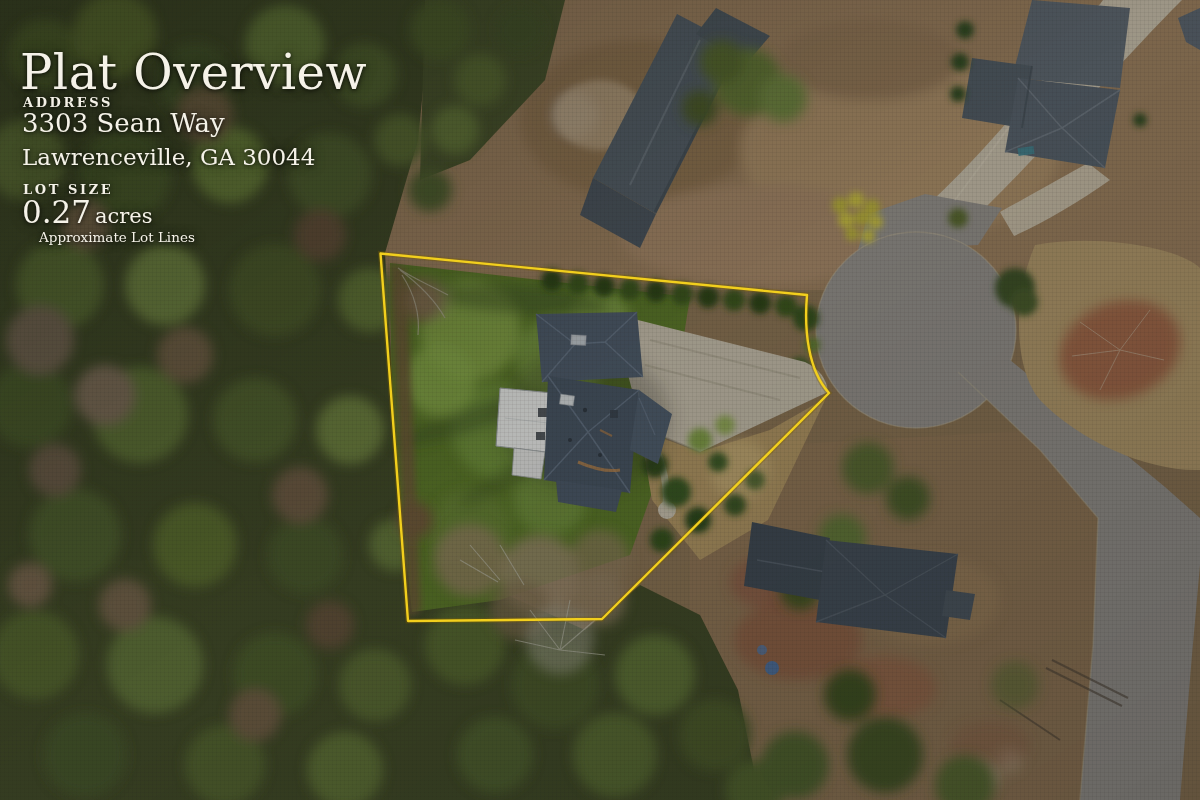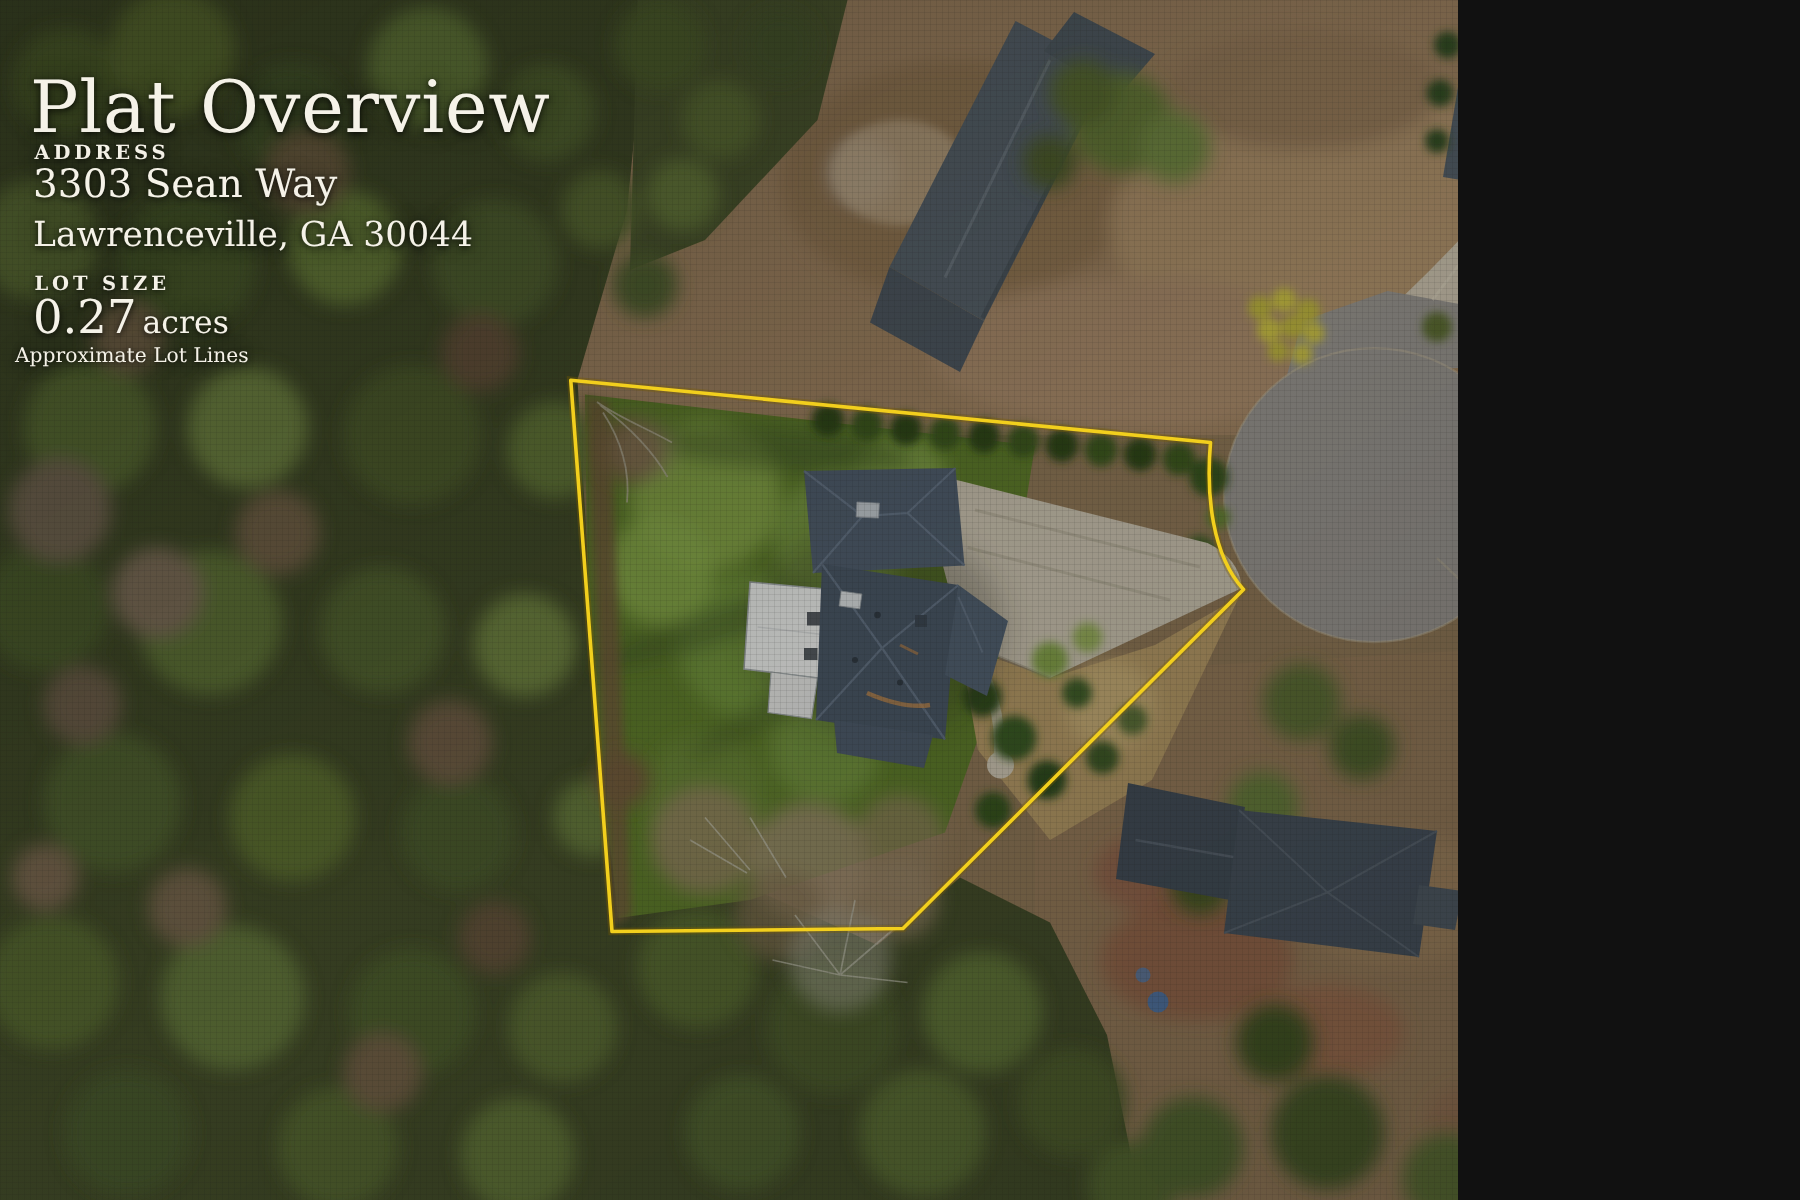--- a/index.html
+++ b/index.html
@@ -1,31 +1,31 @@
 <!DOCTYPE html>
 <html><head>
 <meta charset="utf-8">
 <style>
   html,body{margin:0;padding:0;background:#111;}
-  .stage{position:relative;width:972px;height:800px;overflow:hidden;background:#5c5544;
+  .stage{position:relative;width:1200px;height:800px;overflow:hidden;background:#5c5544;
          font-family:"DejaVu Serif","Liberation Serif",serif;}
   .stage svg.aerial{position:absolute;left:0;top:0;display:block;}
   
   .overlay{position:absolute;left:0;top:0;width:420px;color:#f5f2e8;z-index:5;pointer-events:none;}
   .overlay .shadowed{text-shadow:0 1px 4px rgba(0,0,0,.8),0 0 14px rgba(0,0,0,.45);}
   .title{position:absolute;left:20px;top:16px;font-size:48px;line-height:1;font-weight:500;
          letter-spacing:.5px;}
   .sec-label{position:absolute;left:23px;font-size:13px;font-weight:bold;letter-spacing:2.6px;}
   .lbl-address{top:95px;text-align:right;}
   .addr1{position:absolute;left:22px;top:110px;font-size:26px;line-height:1;}
   .addr2{position:absolute;left:22px;top:146px;font-size:23px;line-height:1;}
   .lbl-lot{top:182px;}
   .lot-size{position:absolute;left:22px;top:197px;font-size:31px;line-height:1;}
   .lot-size .unit{font-size:21px;margin-left:4px;}
-  .disclaimer{position:absolute;left:10px;top:230px;font-size:13.5px;line-height:1.1;text-align:right;}
+  .disclaimer{position:absolute;left:39px;top:230px;font-size:13.5px;line-height:1.1;text-align:right;}
   
   .logo{position:absolute;left:0;bottom:0;width:124px;height:42px;background:rgba(104,104,104,.96);
         border-top-right-radius:5px;z-index:6;font-family:"Liberation Sans","DejaVu Sans",sans-serif;}
   .logo .mountain{position:absolute;right:10px;top:2px;}
   .logo .brand{position:absolute;left:7px;top:11px;font-size:17.5px;letter-spacing:-.4px;
                color:#ffffff;white-space:nowrap;}
   .logo .brand .mls{color:#c8a460;}
   .logo .tagline{position:absolute;left:24px;top:30px;font-size:6px;letter-spacing:1.9px;
                  color:#e3e0da;white-space:nowrap;}
 </style>

